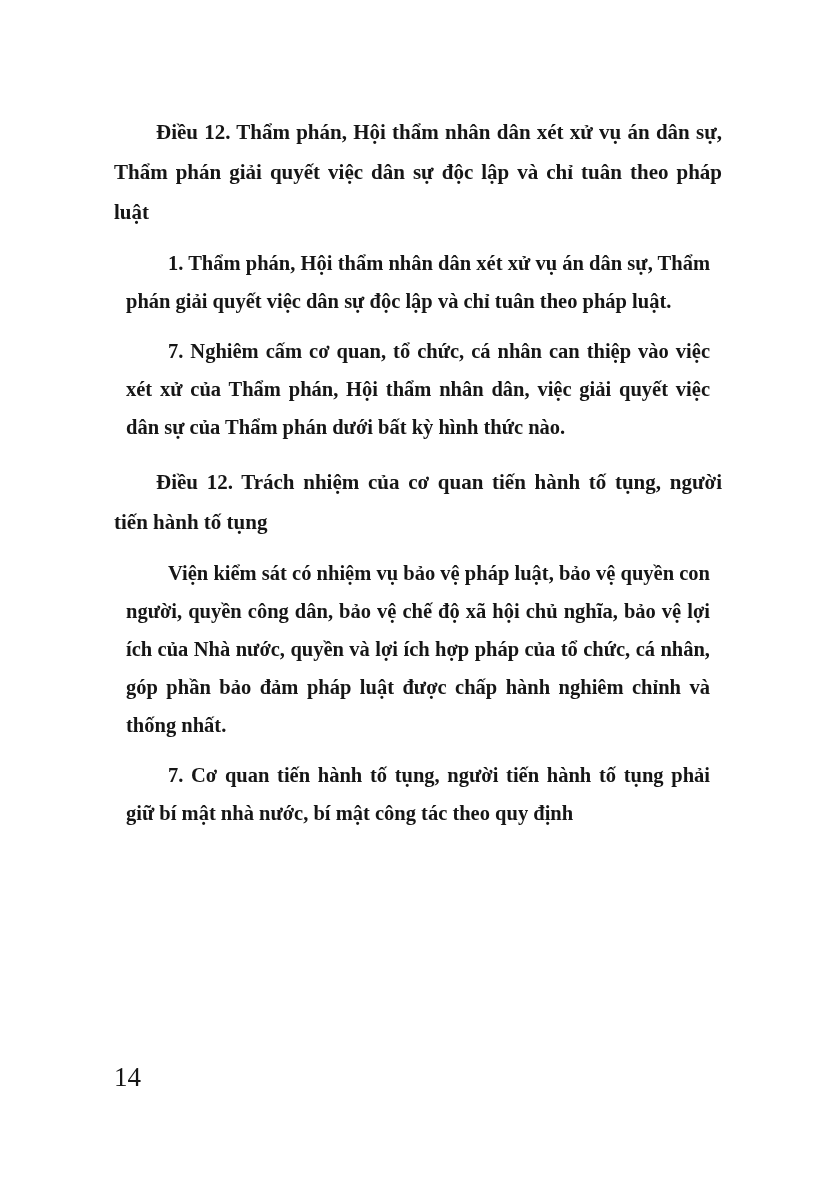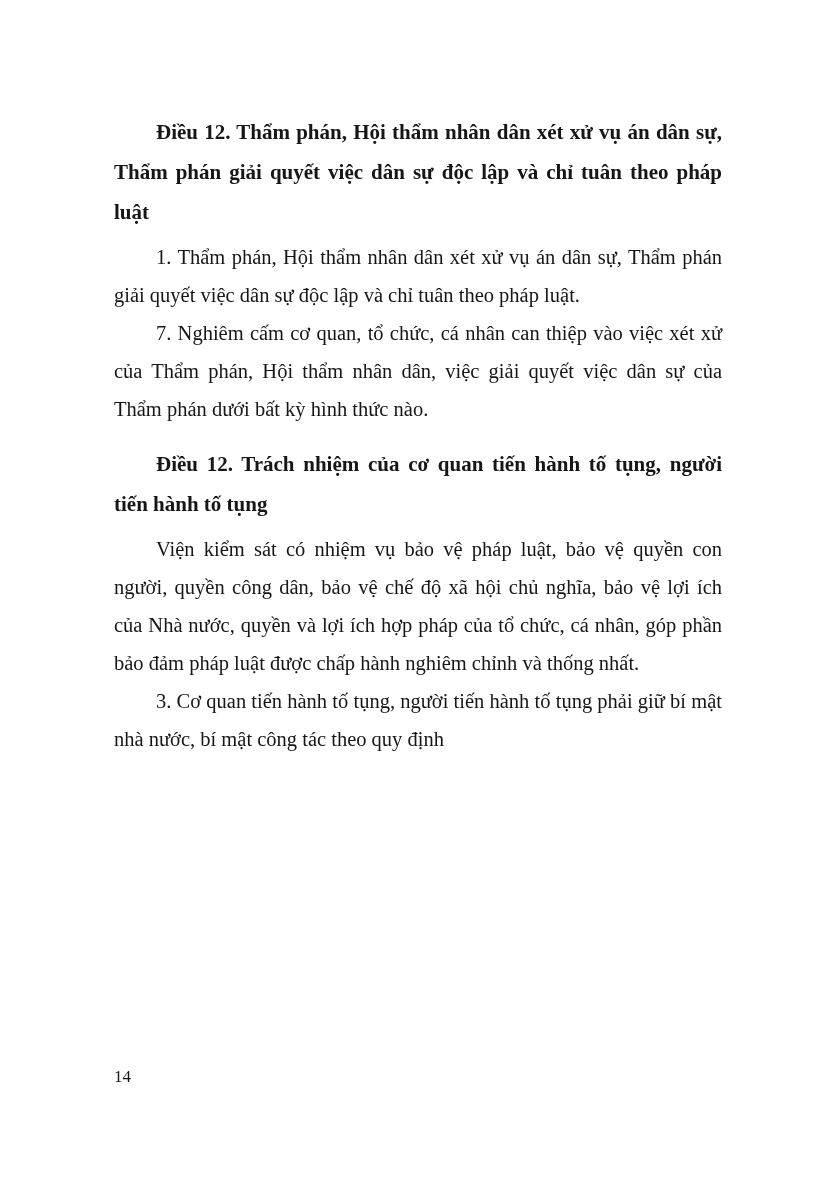--- a/index.html
+++ b/index.html
@@ -29,45 +29,46 @@
   }
   .heading {
     font-weight: bold;
     font-size: 21px;
     line-height: 40px;
     margin: 0 0 6px 0;
     text-indent: 42px;
     text-align: justify;
   }
   .para {
-    margin: 0;
+    margin: 12px;
     text-indent: 42px;
+    font-weight: bold;
   }
   .page-number {
     position: absolute;
     left: 114px;
     top: 1062px;
-    font-size: 17px;
+    font-size: 27px;
     line-height: 30px;
   }
 </style>
 </head>
 <body>
 
 <div class="page-root">
   <div class="content">
 
     <div class="section">
       <h2 class="heading">Điều 12. Thẩm phán, Hội thẩm nhân dân xét xử vụ án dân sự, Thẩm phán giải quyết việc dân sự độc lập và chỉ tuân theo pháp luật</h2>
       <p class="para">1. Thẩm phán, Hội thẩm nhân dân xét xử vụ án dân sự, Thẩm phán giải quyết việc dân sự độc lập và chỉ tuân theo pháp luật.</p>
       <p class="para">7. Nghiêm cấm cơ quan, tổ chức, cá nhân can thiệp vào việc xét xử của Thẩm phán, Hội thẩm nhân dân, việc giải quyết việc dân sự của Thẩm phán dưới bất kỳ hình thức nào.</p>
     </div>
 
     <div class="section">
       <h2 class="heading">Điều 12. Trách nhiệm của cơ quan tiến hành tố tụng, người tiến hành tố tụng</h2>
       <p class="para">Viện kiểm sát có nhiệm vụ bảo vệ pháp luật, bảo vệ quyền con người, quyền công dân, bảo vệ chế độ xã hội chủ nghĩa, bảo vệ lợi ích của Nhà nước, quyền và lợi ích hợp pháp của tổ chức, cá nhân, góp phần bảo đảm pháp luật được chấp hành nghiêm chỉnh và thống nhất.</p>
-      <p class="para">3. Cơ quan tiến hành tố tụng, người tiến hành tố tụng phải giữ bí mật nhà nước, bí mật công tác theo quy định</p>
+      <p class="para">7. Cơ quan tiến hành tố tụng, người tiến hành tố tụng phải giữ bí mật nhà nước, bí mật công tác theo quy định</p>
     </div>
 
   </div>
 
   <div class="page-number">14</div>
 </div>
 
 </body></html>

